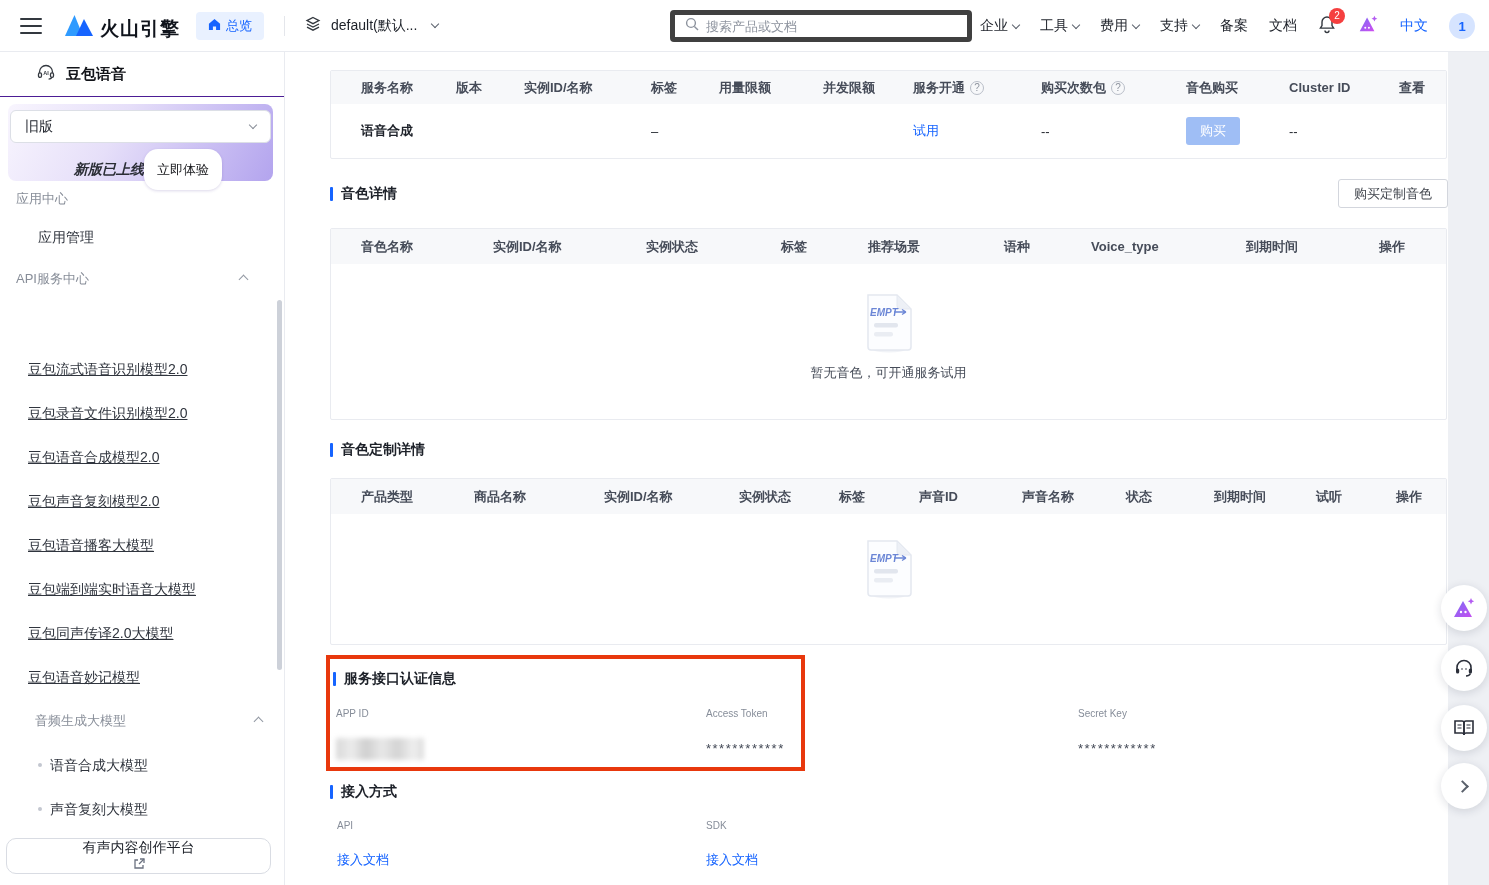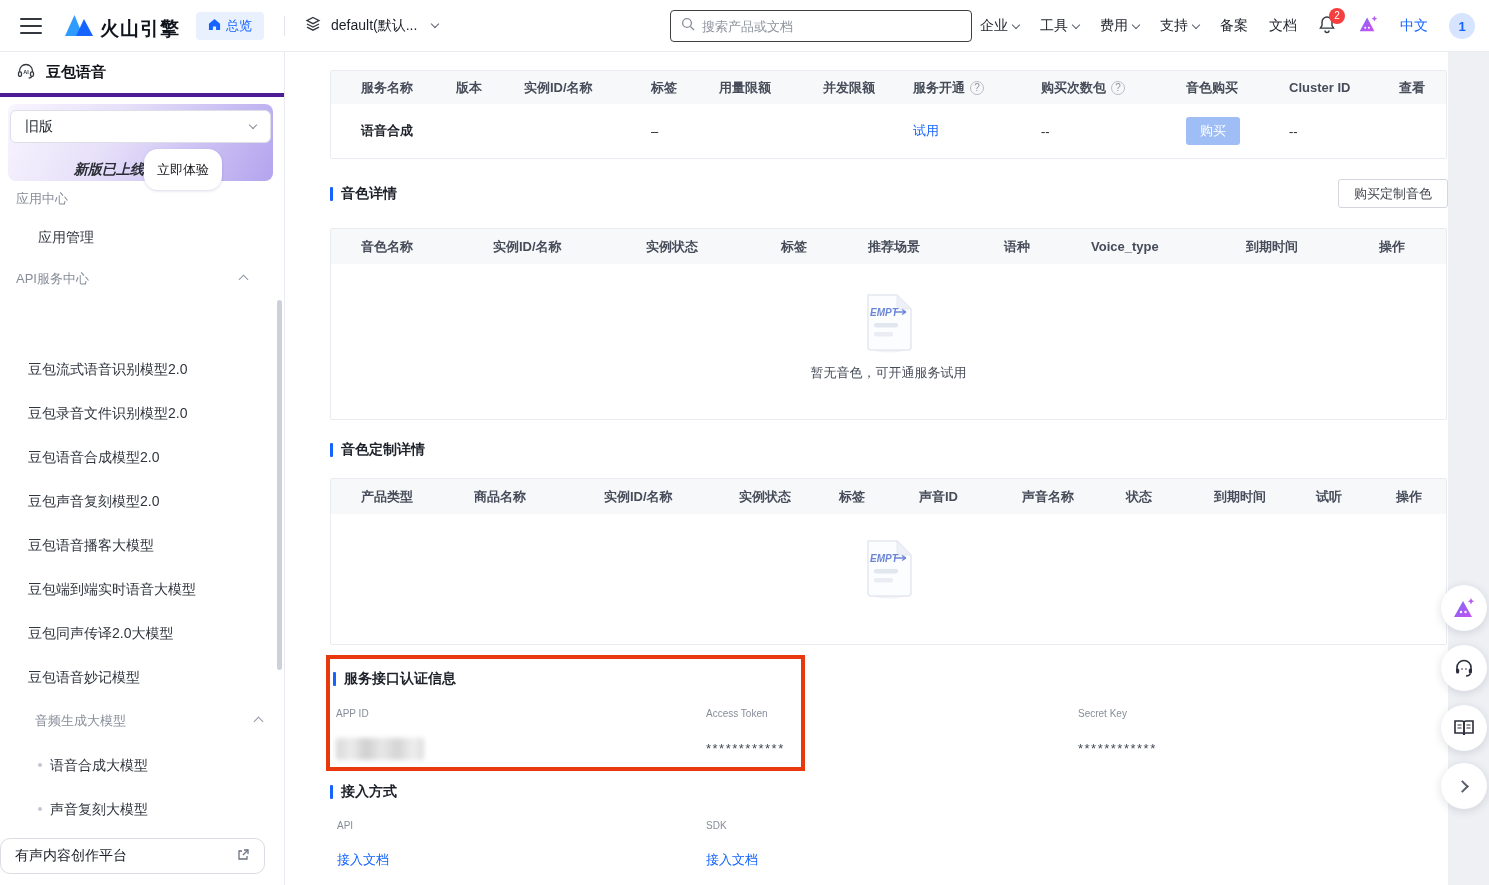--- a/index.html
+++ b/index.html
@@ -11,63 +11,63 @@
   .topbar { position:absolute; left:0; top:0; width:1489px; height:52px; background:#fff;
     border-bottom:1px solid #e9ebf0; display:flex; align-items:center; z-index:30; }
   .hamburger { width:22px; height:16px; margin-left:20px; display:flex; flex-direction:column; justify-content:space-between; cursor:pointer;}
   .hamburger i { display:block; height:2px; background:#33383f; border-radius:1px; }
   .logo-wrap { display:flex; align-items:flex-end; margin-left:22px; }
   .logo-text { font-size:19px; font-weight:700; color:#10141c; letter-spacing:1px; margin-left:6px; }
   .overview-pill { display:flex; align-items:center; gap:5px; background:#e9f1ff; color:#1664ff;
     font-size:13px; border-radius:4px; height:28px; padding:0 12px; margin-left:16px; cursor:pointer; }
   .tb-divider { width:1px; height:20px; background:#e4e6eb; margin:0 20px; }
   .workspace { display:flex; align-items:center; gap:10px; font-size:14px; color:#1d2129; cursor:pointer; }
-  .searchbox { position:absolute; left:670px; top:10px; width:302px; height:32px; border:1px solid #404040;
+  .searchbox { position:absolute; left:670px; top:10px; width:302px; height:32px; border:5px solid #404040;
     border-radius:4px; display:flex; align-items:center; padding:0 10px; gap:7px; background:#fff; }
   .searchbox input { border:none; outline:none; font-size:13px; color:#1d2129; width:230px; background:transparent;
     font-family:"Liberation Sans", sans-serif;}
   .searchbox input::placeholder { color:#8d939e; }
   .tb-right { position:absolute; right:14px; top:0; height:52px; display:flex; align-items:center; gap:21px; }
   .tb-menu { font-size:14px; color:#1d2129; display:flex; align-items:center; cursor:pointer; }
   .cdown { display:inline-block; width:6px; height:6px; border-right:1.4px solid #5a606b;
     border-bottom:1.4px solid #5a606b; transform:rotate(45deg); margin-left:5px; margin-bottom:3px; }
   .bell-wrap { position:relative; cursor:pointer; }
   .badge { position:absolute; top:-7px; right:-9px; min-width:16px; height:16px; background:#f53f3f; color:#fff;
     font-size:10px; border-radius:8px; display:flex; align-items:center; justify-content:center; padding:0 4px; }
   .lang { color:#1664ff; font-size:14px; cursor:pointer; }
   .avatar { width:26px; height:26px; border-radius:50%; background:#d6e4ff; color:#1664ff; font-size:13px;
     font-weight:700; display:flex; align-items:center; justify-content:center; cursor:pointer; }
 
   
   .sidebar { position:absolute; left:0; top:52px; width:285px; bottom:0; background:#fff;
     border-right:1px solid #e9ebf0; z-index:20; }
-  .sb-header { height:45px; display:flex; align-items:center; gap:10px; padding-left:16px; border-bottom:4px solid #4c1d95; }
+  .sb-header { height:45px; display:flex; align-items:center; gap:10px; padding-left:36px; border-bottom:1px solid #4c1d95; }
   .sb-title { font-size:15px; font-weight:700; color:#121419; }
   .banner { position:absolute; left:8px; top:52px; width:265px; height:77px; border-radius:8px;
     background:linear-gradient(118deg,#f8f5fe 0%,#e6dff9 40%,#b3a4ee 100%); }
   .version-select { position:absolute; left:10px; top:58px; width:261px; height:33px; background:#fff;
     border:1px solid #dcdfe6; border-radius:6px; display:flex; align-items:center; justify-content:space-between;
     padding:0 14px; font-size:14px; color:#1d2129; cursor:pointer; }
   .banner-row { position:absolute; left:20px; right:8px; top:97px; display:flex; align-items:center; justify-content:center; }
   .banner-text { font-style:italic; font-size:14px; font-weight:700; color:#2a2d35; }
   .banner-btn { background:#fff; border-radius:14px; height:41px; padding:0 13px; font-size:13px; color:#17181c;
     display:flex; align-items:center; box-shadow:0 1px 3px rgba(60,40,140,.18); cursor:pointer; }
   .sb-group { position:absolute; left:16px; font-size:13px; color:#878d98; display:flex; align-items:center; }
   .chev-up { display:inline-block; width:7px; height:7px; border-right:1.4px solid #9298a3;
     border-bottom:1.4px solid #9298a3; transform:rotate(-135deg); }
   .g-chev { position:absolute; right:22px; }
   .sb-item { font-size:14px; color:#30353e; cursor:pointer; }
   .model-list { position:absolute; left:0; top:295px; width:100%; }
-  .model-list .sb-item { height:44px; line-height:44px; padding-left:28px; }
+  .model-list .sb-item { height:44px; line-height:44px; padding-left:28px;text-decoration:underline; }
   .subgroup { height:44px; line-height:44px; padding-left:35px; font-size:13px; color:#878d98; position:relative; }
   .subitem { height:44px; line-height:44px; padding-left:50px; font-size:14px; color:#30353e; position:relative; cursor:pointer; }
   .subitem .dot { position:absolute; left:38px; top:20px; width:4px; height:4px; border-radius:50%; background:#c3c7d0; }
-  .sb-card { position:absolute; left:0; bottom:11px; width:265px; height:36px; background:#fff;
+  .sb-card { position:absolute; left:6px; bottom:11px; width:265px; height:36px; background:#fff;
     border:1px solid #d9dce3; border-radius:10px; display:flex; align-items:center; justify-content:space-between;
-    padding:0 14px 0 14px; font-size:14px; color:#1d2129; cursor:pointer; z-index:5; }
+    padding:0 14px 0 14px; font-size:14px; color:#1d2129; cursor:pointer; z-index:5;flex-direction:column; }
   .sb-scrollthumb { position:absolute; right:2px; top:248px; width:5px; height:370px; background:#cdd1d9; border-radius:3px; }
 
   
   .gutter { position:absolute; right:0; top:52px; width:41px; bottom:0; background:#eef0f4; }
   .blk { position:absolute; left:330px; width:1117px; }
   .tbl { border:1px solid #e9ebf0; border-radius:2px; background:#fff; }
   .trow { display:grid; align-items:center; padding-left:30px; }
   .thead { background:#f7f8fa; height:33px; font-size:13px; font-weight:700; color:#464c59; }
   .thead2 { height:35px; }
   .th { display:flex; align-items:center; gap:5px; padding-right:8px; }

